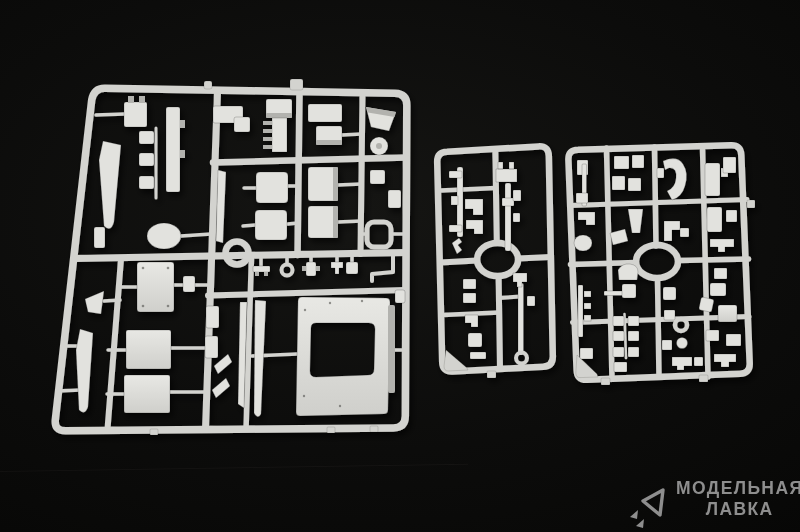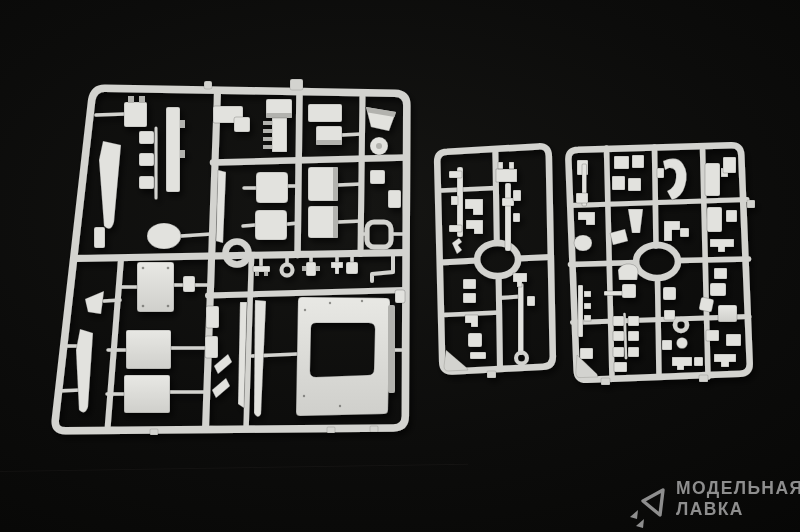--- a/index.html
+++ b/index.html
@@ -1,20 +1,21 @@
 <!DOCTYPE html>
 <html style="--background: #0c0c0b; --plastic: #d3d3cf; --plastic-bright: #e2e2de; --plastic-dark: #b2b2ae; --watermark-gray: #8e8e8e;"><head>
 <meta charset="utf-8">
 <style>
   html,body{margin:0;padding:0;background:#000;width:800px;height:532px;overflow:hidden;}
   .photo{
     position:relative;width:800px;height:532px;overflow:hidden;
     background: radial-gradient(115% 100% at 45% 40%,
       #151513 0%, var(--background,#0c0c0b) 45%, #070706 78%, #030303 100%);
     font-family:"Liberation Sans", sans-serif;
+    text-align:center;
   }
   svg.scene{position:absolute;left:0;top:0;}
   
   .rail{stroke:var(--plastic,#d3d3cf);fill:none;stroke-linecap:round;stroke-linejoin:round;}
   .part{fill:var(--plastic-bright,#e2e2de);stroke:rgba(32,32,30,.38);stroke-width:.6;}
   .part-dim{fill:var(--plastic,#d3d3cf);stroke:rgba(32,32,30,.3);stroke-width:.5;}
   .dark{fill:var(--plastic-dark,#b2b2ae);stroke:none;}
   .panel{fill:url(#gPanel);stroke:rgba(32,32,30,.38);stroke-width:.7;}
   .ringhole{fill:none;stroke:var(--plastic,#d3d3cf);}
   .dot{fill:rgba(70,70,66,.55);}

